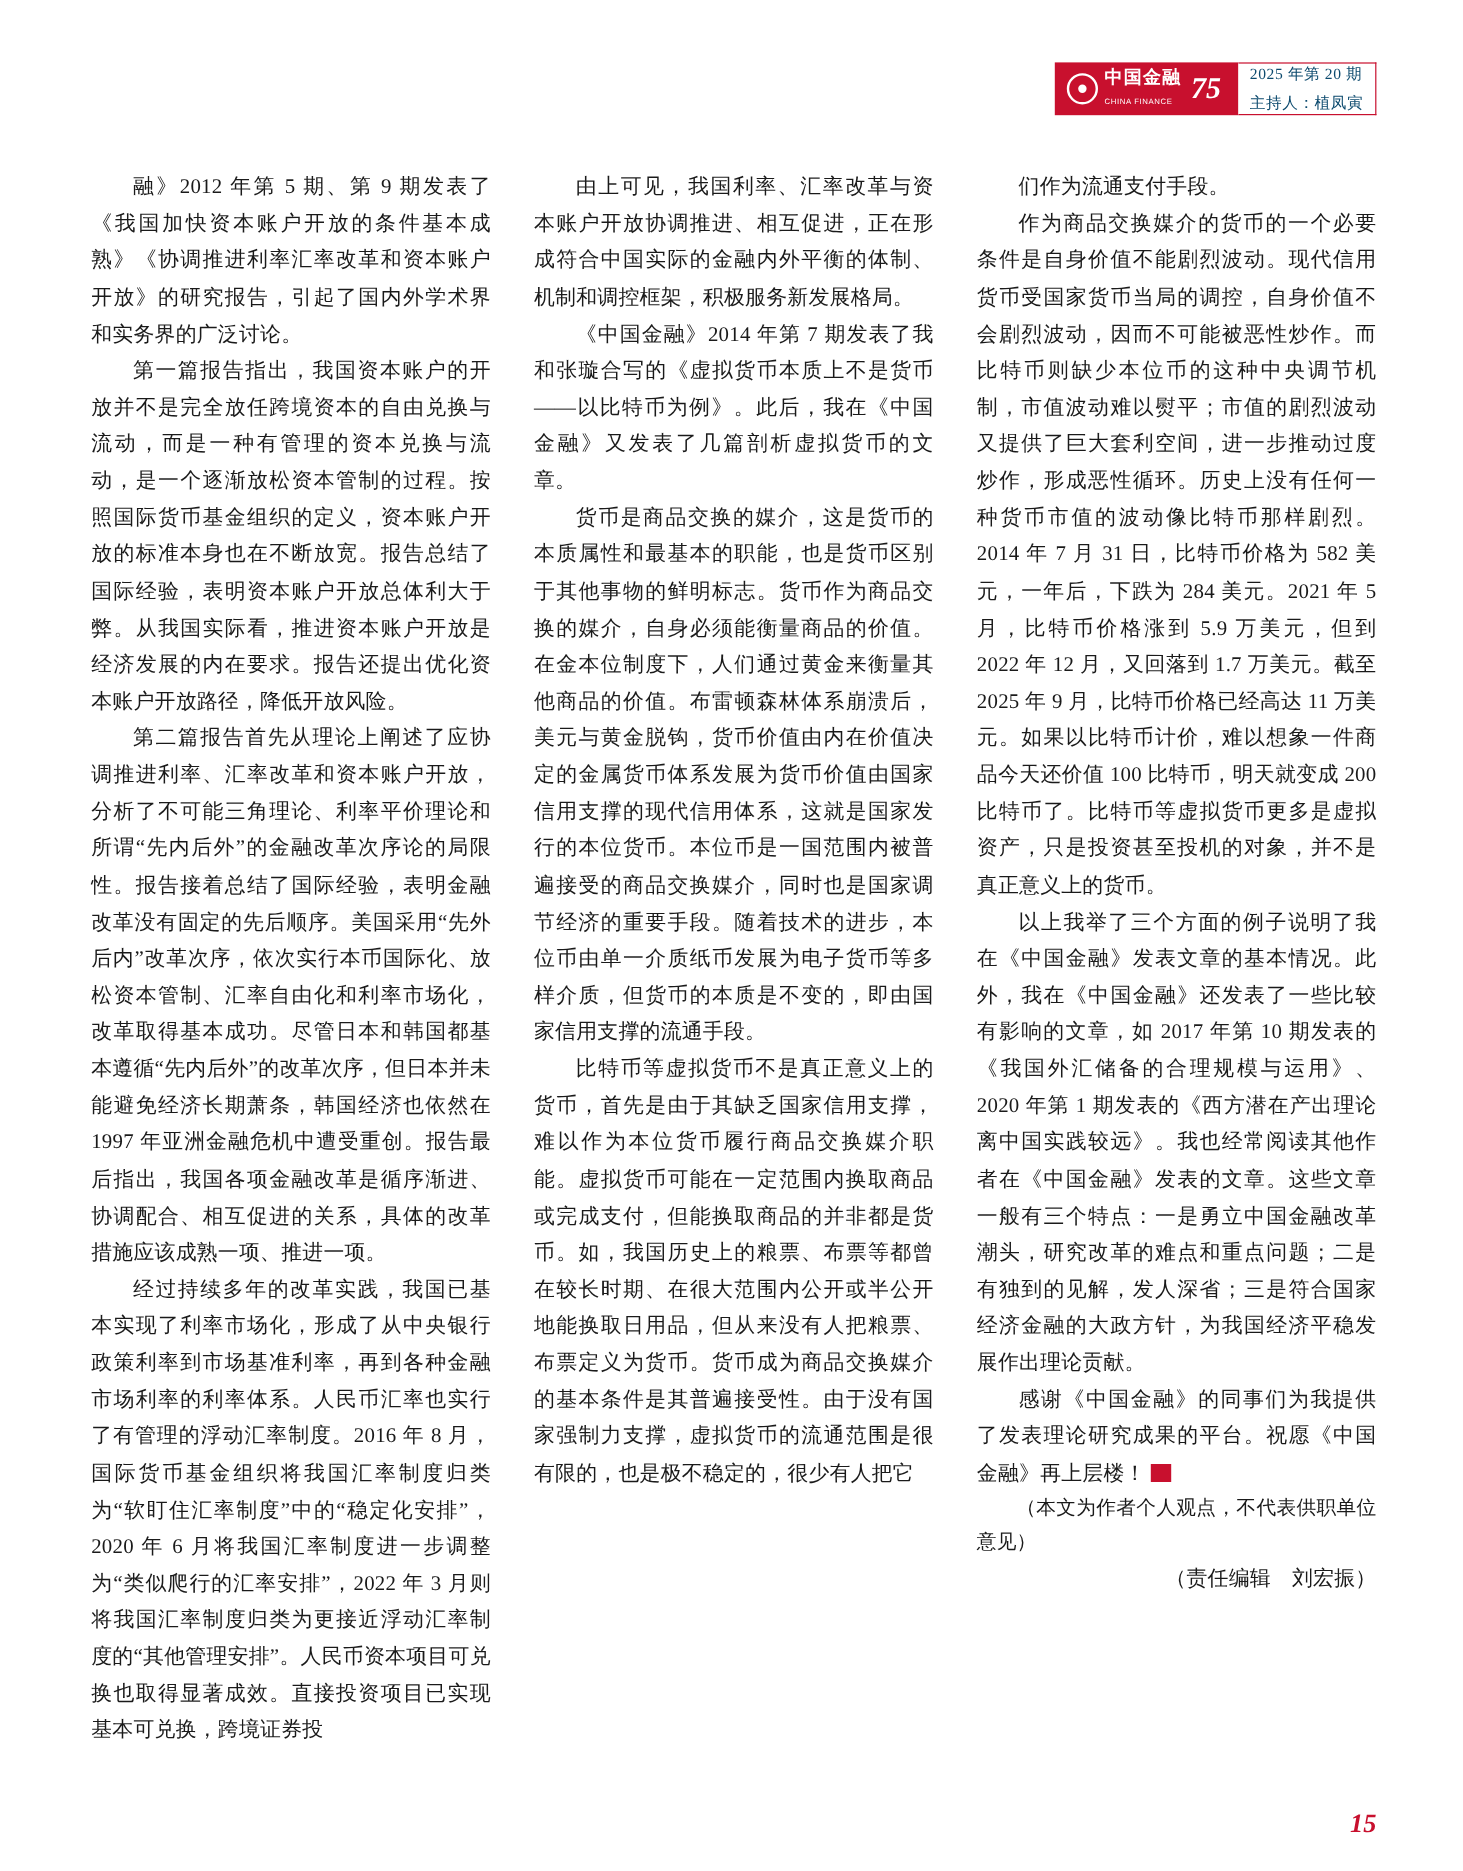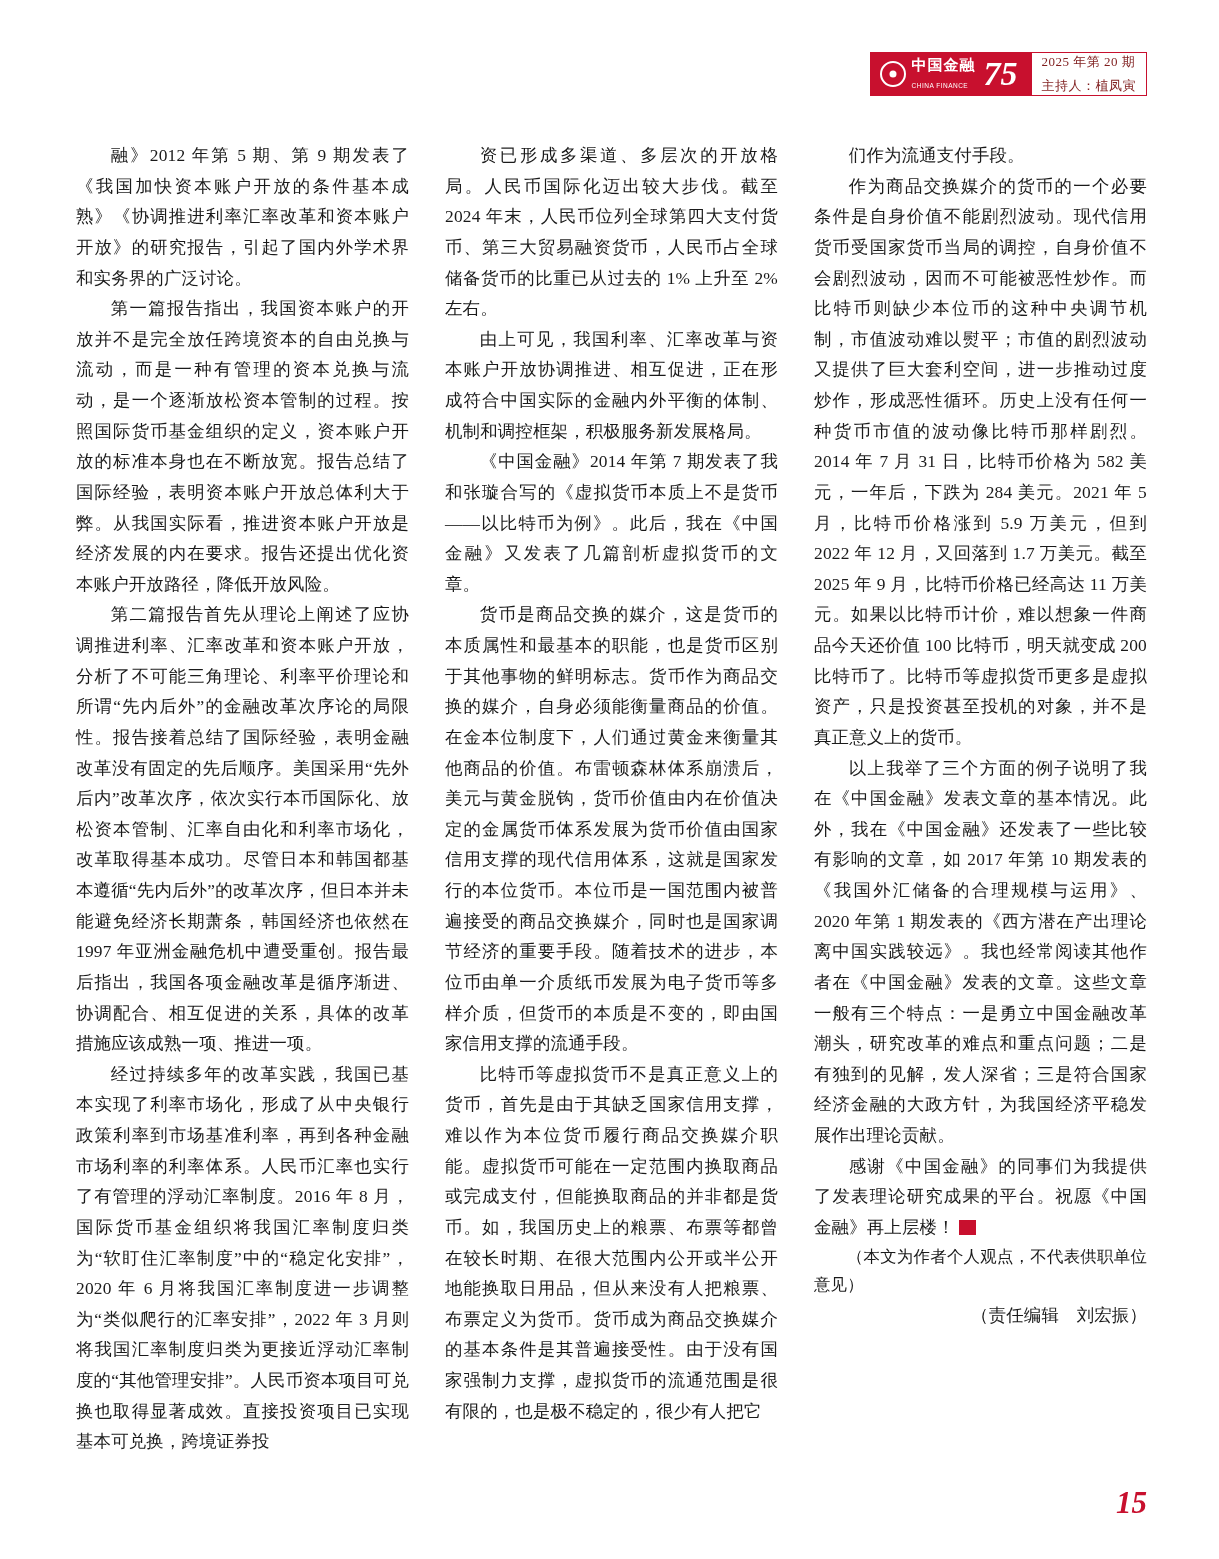--- a/index.html
+++ b/index.html
@@ -67,35 +67,35 @@
     font-weight: bold;
     letter-spacing: 1px;
   }
   .logo-en {
     font-size: 6.5px;
     letter-spacing: 0.5px;
     font-family: "Liberation Sans", sans-serif;
   }
   .logo-75 {
     font-family: "Liberation Serif", "DejaVu Serif", serif;
-    font-size: 34px;
+    font-size: 25px;
     font-weight: bold;
     font-style: italic;
     line-height: 1;
     margin-left: 2px;
   }
   .masthead-meta {
     border: 1.5px solid #c8102e;
     border-left: none;
     padding: 3px 10px;
     display: flex;
     flex-direction: column;
     justify-content: center;
     gap: 3px;
-    color: #7f1d1d;
+    color: #0c4a6e;
     background: #fff;
     height: 44px;
     box-sizing: border-box;
   }
   .masthead-meta .line {
     font-size: 13px;
     letter-spacing: 0.5px;
     white-space: nowrap;
   }
   .masthead-meta .divider {
@@ -150,22 +150,22 @@
   .byline {
     margin-top: 26px;
   }
   .editor {
     text-align: right;
     margin-top: 4px;
   }
   .page-number {
     position: absolute;
     right: 72px;
-    bottom: 38px;
-    font-size: 31px;
+    bottom: 26px;
+    font-size: 22px;
     font-style: italic;
     font-weight: bold;
     color: #c8102e;
     font-family: "Liberation Serif", "DejaVu Serif", serif;
   }
 </style>
 </head>
 <body>
 
 <div class="page">
@@ -189,21 +189,20 @@
   <div class="columns">
 
     <div class="col">
       <p>融》2012 年第 5 期、第 9 期发表了《我国加快资本账户开放的条件基本成熟》《协调推进利率汇率改革和资本账户开放》的研究报告，引起了国内外学术界和实务界的广泛讨论。</p>
       <p>第一篇报告指出，我国资本账户的开放并不是完全放任跨境资本的自由兑换与流动，而是一种有管理的资本兑换与流动，是一个逐渐放松资本管制的过程。按照国际货币基金组织的定义，资本账户开放的标准本身也在不断放宽。报告总结了国际经验，表明资本账户开放总体利大于弊。从我国实际看，推进资本账户开放是经济发展的内在要求。报告还提出优化资本账户开放路径，降低开放风险。</p>
       <p>第二篇报告首先从理论上阐述了应协调推进利率、汇率改革和资本账户开放，分析了不可能三角理论、利率平价理论和所谓“先内后外”的金融改革次序论的局限性。报告接着总结了国际经验，表明金融改革没有固定的先后顺序。美国采用“先外后内”改革次序，依次实行本币国际化、放松资本管制、汇率自由化和利率市场化，改革取得基本成功。尽管日本和韩国都基本遵循“先内后外”的改革次序，但日本并未能避免经济长期萧条，韩国经济也依然在 1997 年亚洲金融危机中遭受重创。报告最后指出，我国各项金融改革是循序渐进、协调配合、相互促进的关系，具体的改革措施应该成熟一项、推进一项。</p>
       <p>经过持续多年的改革实践，我国已基本实现了利率市场化，形成了从中央银行政策利率到市场基准利率，再到各种金融市场利率的利率体系。人民币汇率也实行了有管理的浮动汇率制度。2016 年 8 月，国际货币基金组织将我国汇率制度归类为“软盯住汇率制度”中的“稳定化安排”，2020 年 6 月将我国汇率制度进一步调整为“类似爬行的汇率安排”，2022 年 3 月则将我国汇率制度归类为更接近浮动汇率制度的“其他管理安排”。人民币资本项目可兑换也取得显著成效。直接投资项目已实现基本可兑换，跨境证券投</p>
     </div>
 
     <div class="col">
-      <p>资已形成多渠道、多层次的开放格局。人民币国际化迈出较大步伐。截至 2024 年末，人民币位列全球第四大支付货币、第三大贸易融资货币，人民币占全球储备货币的比重已从过去的 1% 上升至 2% 左右。</p>
       <p>由上可见，我国利率、汇率改革与资本账户开放协调推进、相互促进，正在形成符合中国实际的金融内外平衡的体制、机制和调控框架，积极服务新发展格局。</p>
       <p>《中国金融》2014 年第 7 期发表了我和张璇合写的《虚拟货币本质上不是货币——以比特币为例》。此后，我在《中国金融》又发表了几篇剖析虚拟货币的文章。</p>
       <p>货币是商品交换的媒介，这是货币的本质属性和最基本的职能，也是货币区别于其他事物的鲜明标志。货币作为商品交换的媒介，自身必须能衡量商品的价值。在金本位制度下，人们通过黄金来衡量其他商品的价值。布雷顿森林体系崩溃后，美元与黄金脱钩，货币价值由内在价值决定的金属货币体系发展为货币价值由国家信用支撑的现代信用体系，这就是国家发行的本位货币。本位币是一国范围内被普遍接受的商品交换媒介，同时也是国家调节经济的重要手段。随着技术的进步，本位币由单一介质纸币发展为电子货币等多样介质，但货币的本质是不变的，即由国家信用支撑的流通手段。</p>
       <p>比特币等虚拟货币不是真正意义上的货币，首先是由于其缺乏国家信用支撑，难以作为本位货币履行商品交换媒介职能。虚拟货币可能在一定范围内换取商品或完成支付，但能换取商品的并非都是货币。如，我国历史上的粮票、布票等都曾在较长时期、在很大范围内公开或半公开地能换取日用品，但从来没有人把粮票、布票定义为货币。货币成为商品交换媒介的基本条件是其普遍接受性。由于没有国家强制力支撑，虚拟货币的流通范围是很有限的，也是极不稳定的，很少有人把它</p>
     </div>
 
     <div class="col">
       <p>们作为流通支付手段。</p>
       <p>作为商品交换媒介的货币的一个必要条件是自身价值不能剧烈波动。现代信用货币受国家货币当局的调控，自身价值不会剧烈波动，因而不可能被恶性炒作。而比特币则缺少本位币的这种中央调节机制，市值波动难以熨平；市值的剧烈波动又提供了巨大套利空间，进一步推动过度炒作，形成恶性循环。历史上没有任何一种货币市值的波动像比特币那样剧烈。2014 年 7 月 31 日，比特币价格为 582 美元，一年后，下跌为 284 美元。2021 年 5 月，比特币价格涨到 5.9 万美元，但到 2022 年 12 月，又回落到 1.7 万美元。截至 2025 年 9 月，比特币价格已经高达 11 万美元。如果以比特币计价，难以想象一件商品今天还价值 100 比特币，明天就变成 200 比特币了。比特币等虚拟货币更多是虚拟资产，只是投资甚至投机的对象，并不是真正意义上的货币。</p>
       <p>以上我举了三个方面的例子说明了我在《中国金融》发表文章的基本情况。此外，我在《中国金融》还发表了一些比较有影响的文章，如 2017 年第 10 期发表的《我国外汇储备的合理规模与运用》、2020 年第 1 期发表的《西方潜在产出理论离中国实践较远》。我也经常阅读其他作者在《中国金融》发表的文章。这些文章一般有三个特点：一是勇立中国金融改革潮头，研究改革的难点和重点问题；二是有独到的见解，发人深省；三是符合国家经济金融的大政方针，为我国经济平稳发展作出理论贡献。</p>

